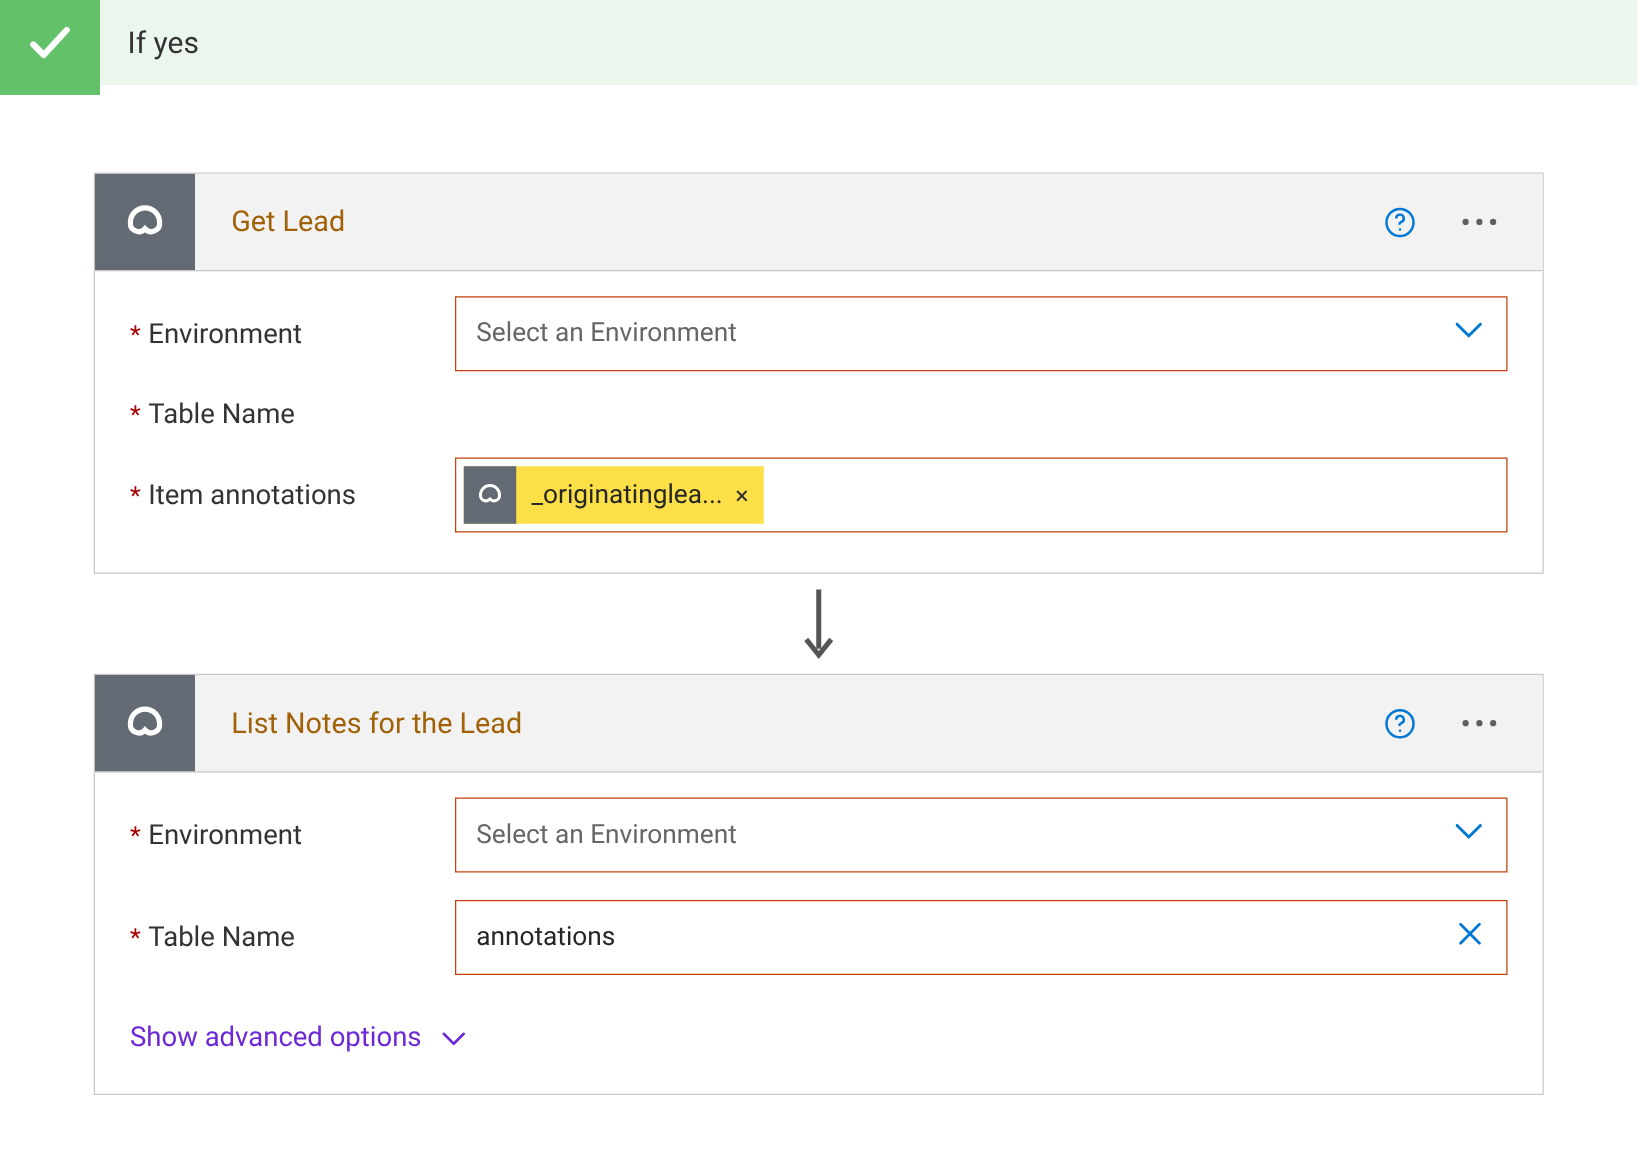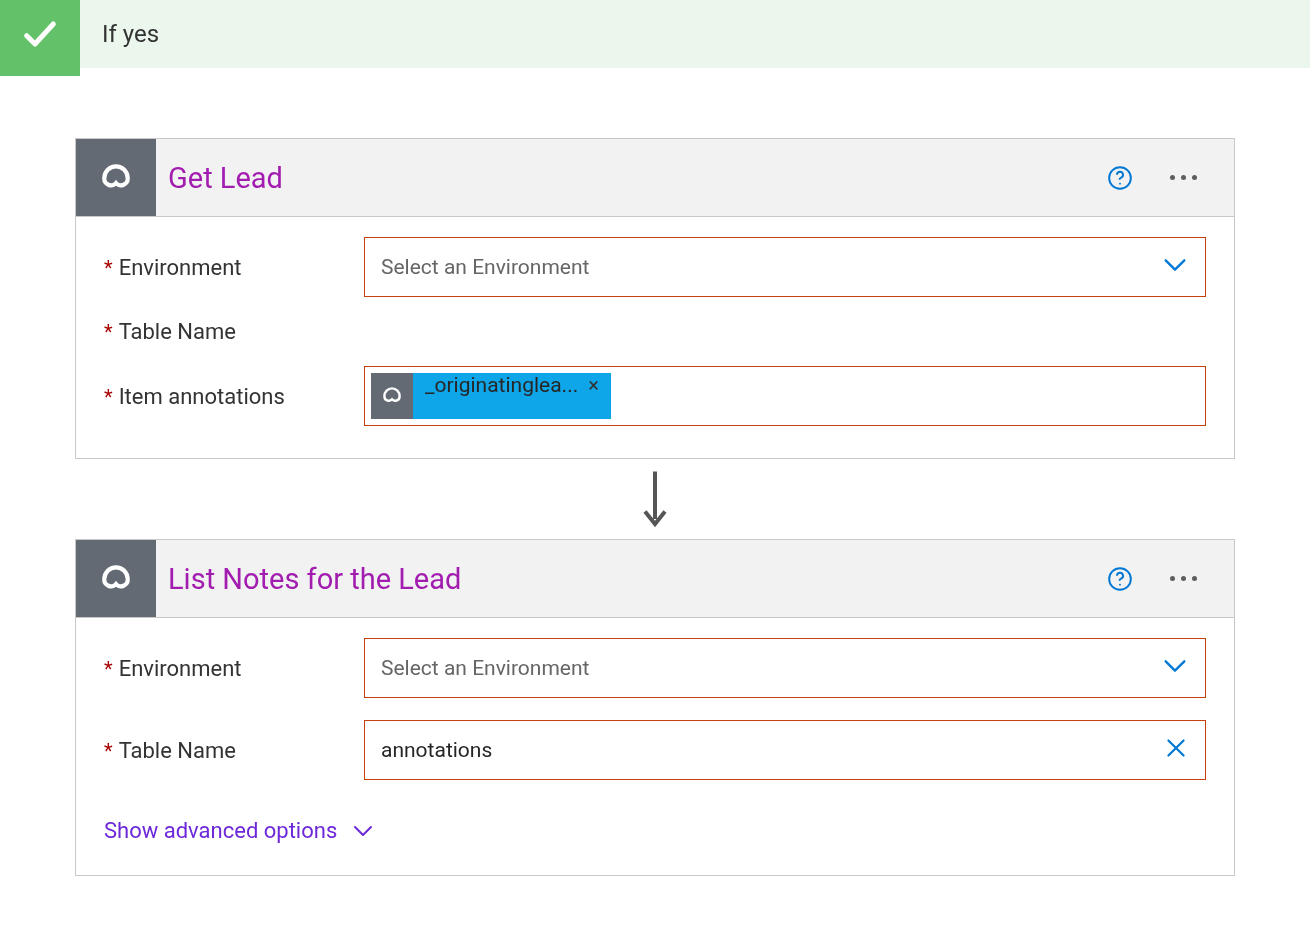--- a/index.html
+++ b/index.html
@@ -40,22 +40,22 @@
     background: #f2f2f2; height: 78px;
     border-bottom: 1px solid #c8c8c8;
   }
   .card-hdr .icon-slot {
     width: 80px; height: 100%;
     background: #636a73;
     display: flex; align-items: center; justify-content: center;
   }
   .card-hdr .icon-slot svg { width: 40px; height: 40px; stroke: #fff; fill: none; stroke-width: 2.5; }
   .card-hdr .card-title {
-    flex: 1 1 auto; padding-left: 12px;
-    font-size: 29px; color: #a21caf;
+    flex: 1 1 auto; padding-left: 29px;
+    font-size: 23px; color: #a16207;
   }
   .card-hdr .help-icon {
     width: 28px; height: 28px;
     display: flex; align-items: center; justify-content: center;
     color: #0078d4; margin-right: 28px; cursor: pointer;
   }
   .card-hdr .help-icon svg { width: 26px; height: 26px; }
   .card-hdr .more-icon {
     width: 42px; display: flex; gap: 6px;
     margin-right: 30px; cursor: pointer;
@@ -88,22 +88,22 @@
   .field-control .placeholder { color: #666; }
   .field-control .chevron { color: #0078d4; }
   .field-control .chevron svg { width: 28px; height: 28px; }
   .field-control .clear-x { color: #0078d4; cursor: pointer; }
   .field-control .clear-x svg { width: 26px; height: 26px; }
   .field-control.input { justify-content: space-between; color: #262626; }
 
   
   .token-field   { padding: 6px; }
   .token {
-    display: inline-flex; 
-    background: #0ea5e9; height: 46px; padding-right: 12px;
+    display: inline-flex; align-items: center;
+    background: #fde047; height: 46px; padding-right: 12px;
     color: #262626;
   }
   .token .token-icon {
     width: 42px; height: 46px; background: #636a73;
     display: flex; align-items: center; justify-content: center;
     margin-right: 12px;
   }
   .token .token-icon svg { width: 26px; height: 26px; stroke: #fff; fill: none; stroke-width: 2.2; }
   .token .token-text { font-size: 21px; max-width: 210px; overflow: hidden; text-overflow: ellipsis; white-space: nowrap; }
   .token .token-remove { margin-left: 10px; font-size: 20px; cursor: pointer; color: #333; }

